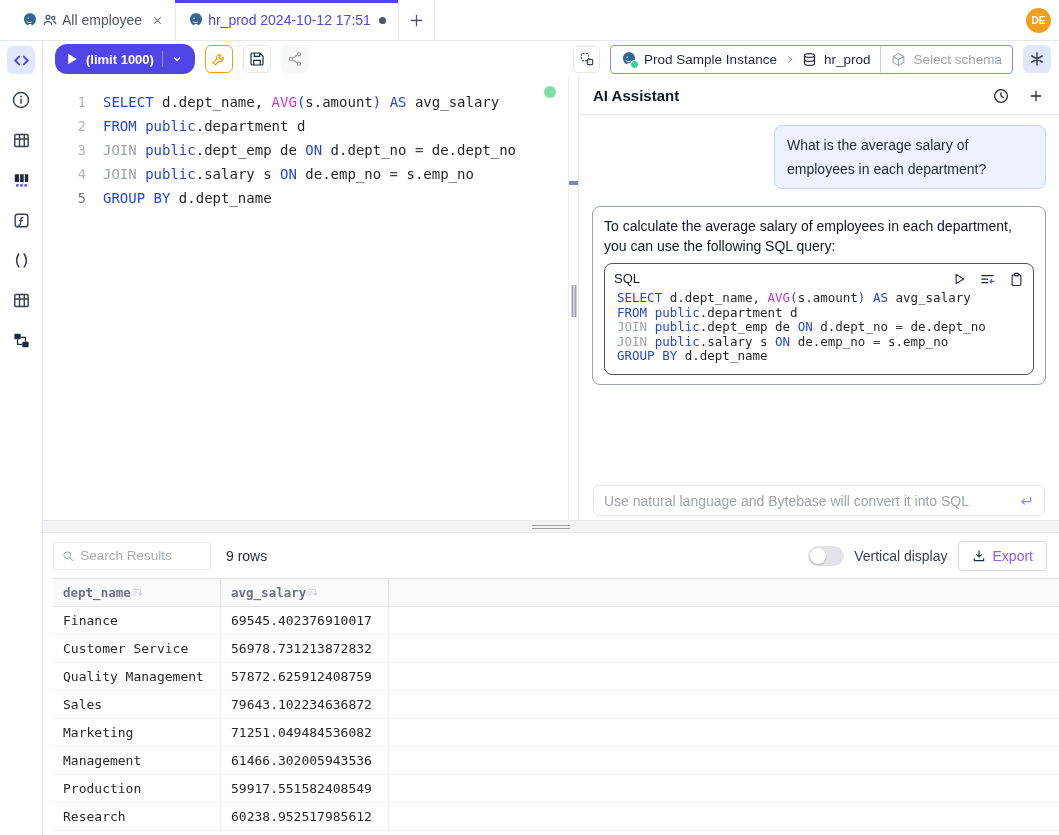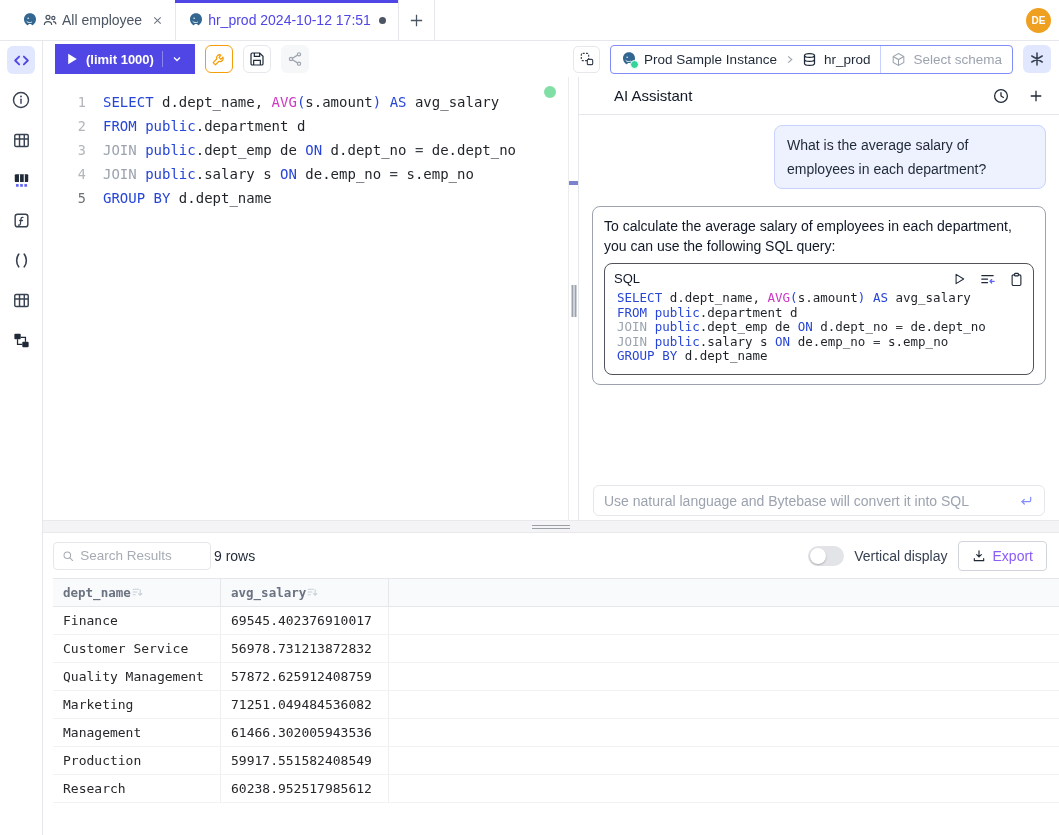--- a/index.html
+++ b/index.html
@@ -30,21 +30,21 @@
   .sidebar { position: absolute; left: 0; top: 41px; bottom: 0; width: 43px;
     border-right: 1px solid #e5e7eb; background: #fff; z-index: 4;
     display: flex; flex-direction: column; align-items: center; padding-top: 5px; gap: 12px; }
   .side-icon { width: 28px; height: 28px; display: flex; align-items: center; justify-content: center;
     border-radius: 6px; cursor: pointer; }
   .side-icon.active { background: #e0e7ff; }
 
   
   .toolbar { position: absolute; left: 43px; top: 41px; right: 0; height: 36px;
     background: #fff; display: flex; align-items: center; padding: 0 8px 0 12px; }
-  .run-btn { height: 30px; background: #4f46e5; border-radius: 0; color: #fff;
+  .run-btn { height: 30px; background: #4f46e5; border-radius: 12px; color: #fff;
     display: flex; align-items: center; gap: 8px; padding: 0 12px; font-size: 13px; font-weight: bold; cursor: pointer; }
   .run-sep { width: 1px; height: 16px; background: rgba(255,255,255,.35); }
   .tool-btn { width: 28px; height: 28px; border-radius: 6px; margin-left: 10px;
     display: flex; align-items: center; justify-content: center; cursor: pointer; background: #fff; }
   .tool-btn.wrench { border: 1px solid #f59e0b; }
   .tool-btn.save { border: 1px solid #e5e7eb; }
   .tool-btn.share { background: #f6f7f9; }
   .toolbar-right { margin-left: auto; display: flex; align-items: center; gap: 10px; }
   .fmt-btn { width: 27px; height: 27px; border: 1px solid #e5e7eb; border-radius: 5px;
     display: flex; align-items: center; justify-content: center; cursor: pointer; }
@@ -77,21 +77,21 @@
   
   .vsplit { position: absolute; left: 568px; top: 77px; width: 11px; height: 443px;
     background: #fff; border-left: 1px solid #ececee; border-right: 1px solid #e5e7eb; cursor: col-resize; }
   .vsplit-tick { position: absolute; top: 104px; left: 0; right: 0; height: 4px; background: #7b83cf; }
   .vsplit-handle { position: absolute; top: 208px; left: 50%; transform: translateX(-50%);
     height: 32px; width: 5px; border-left: 2px solid #9ca3af; border-right: 2px solid #9ca3af; }
 
   
   .ai { position: absolute; left: 579px; top: 77px; right: 0; height: 443px; background: #fff; }
   .ai-header { height: 38px; border-bottom: 1px solid #e5e7eb; display: flex; align-items: center; padding: 0 14px; }
-  .ai-title { font-size: 15px; font-weight: 400; color: #111827; margin-left: 21px; }
+  .ai-title { font-size: 15px; font-weight: 700; color: #111827; }
   .ai-header-icons { margin-left: auto; display: flex; align-items: center; gap: 17px; }
   .ai-header-icons > span { cursor: pointer; }
   .ai-body { position: relative; padding: 10px 13px; }
   .user-msg { margin-left: auto; width: 272px; background: #eef2ff; border: 1px solid #c7d2fe;
     border-radius: 8px; padding: 7px 12px; font-size: 14px; line-height: 24px; color: #1f2937; }
   .ai-msg { margin-top: 17px; border: 1px solid #9ca3af; border-radius: 8px; padding: 9px 11px;
     font-size: 14px; line-height: 20px; color: #111827; }
   .code-card { margin-top: 7px; border: 1px solid #52525b; border-radius: 8px; padding: 3px 9px 10px; }
   .code-head { display: flex; align-items: center; height: 24px; font-size: 13px; color: #111827; }
   .code-head-icons { margin-left: auto; display: flex; align-items: center; gap: 13px; }
@@ -112,21 +112,21 @@
   .hsplit-handle i { display: block; height: 0; border-top: 1.5px solid #9aa0a6; }
 
   
   .results { position: absolute; left: 43px; top: 533px; right: 0; bottom: 0; background: #fff; overflow: hidden; }
   .res-bar { height: 45px; display: flex; align-items: center; padding: 0 10px; }
   .search { width: 158px; height: 28px; border: 1px solid #e5e7eb; border-radius: 4px;
     display: flex; align-items: center; gap: 6px; padding: 0 8px; background: #fff; }
   .search input { border: 0; outline: 0; width: 100%; font-size: 13.5px; color: #374151;
     font-family: "Liberation Sans", sans-serif; }
   .search input::placeholder { color: #a6abb3; }
-  .rowcount { margin-left: 3px; font-size: 14px; color: #1f2937; }
+  .rowcount { margin-left: 15px; font-size: 14px; color: #1f2937; }
   .res-right { margin-left: auto; display: flex; align-items: center; gap: 10px; padding-right: 2px; }
   .toggle { width: 36px; height: 20px; border-radius: 10px; background: #e2e4e8; position: relative; cursor: pointer; }
   .toggle .knob { position: absolute; left: 2px; top: 2px; width: 16px; height: 16px; border-radius: 50%;
     background: #fff; box-shadow: 0 1px 2px rgba(0,0,0,.25); }
   .toggle-label { font-size: 14px; color: #374151; }
   .export-btn { height: 30px; border: 1px solid #d1d5db; border-radius: 4px; background: #fff;
     display: flex; align-items: center; gap: 7px; padding: 0 13px; font-size: 14px; color: #8b5cf6; cursor: pointer; }
 
   .table { margin-left: 10px; font-family: "DejaVu Sans Mono", monospace; font-size: 13px; }
   .thead { display: flex; height: 29px; background: #f8fafc;
@@ -467,20 +467,25 @@
           <div class="td">Customer Service</div>
           <div class="td">56978.731213872832</div>
           <div class="td td-fill"></div>
         </div>
         <div class="trow">
           <div class="td">Quality Management</div>
           <div class="td">57872.625912408759</div>
           <div class="td td-fill"></div>
         </div>
         <div class="trow">
+          <div class="td">Sales</div>
+          <div class="td">79643.102234636872</div>
+          <div class="td td-fill"></div>
+        </div>
+        <div class="trow">
           <div class="td">Marketing</div>
           <div class="td">71251.049484536082</div>
           <div class="td td-fill"></div>
         </div>
         <div class="trow">
           <div class="td">Management</div>
           <div class="td">61466.302005943536</div>
           <div class="td td-fill"></div>
         </div>
         <div class="trow">

